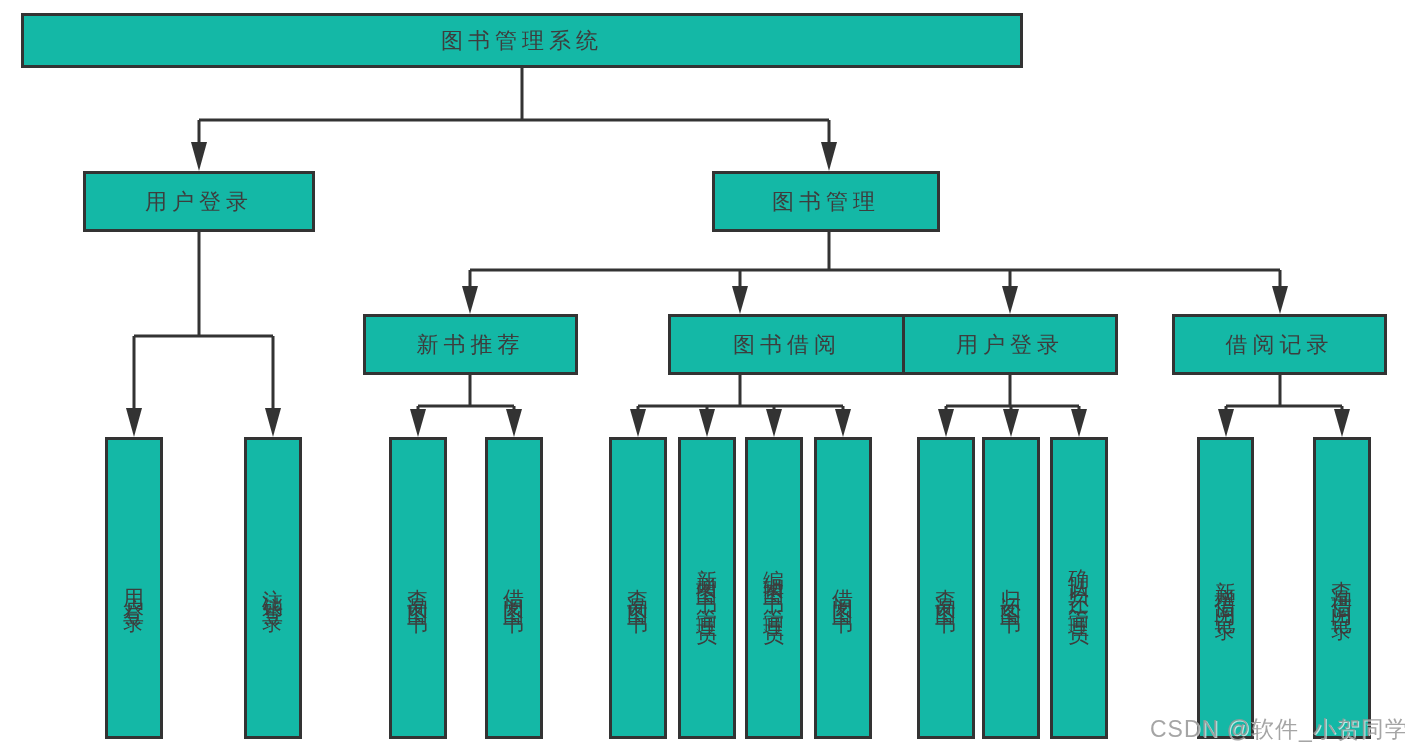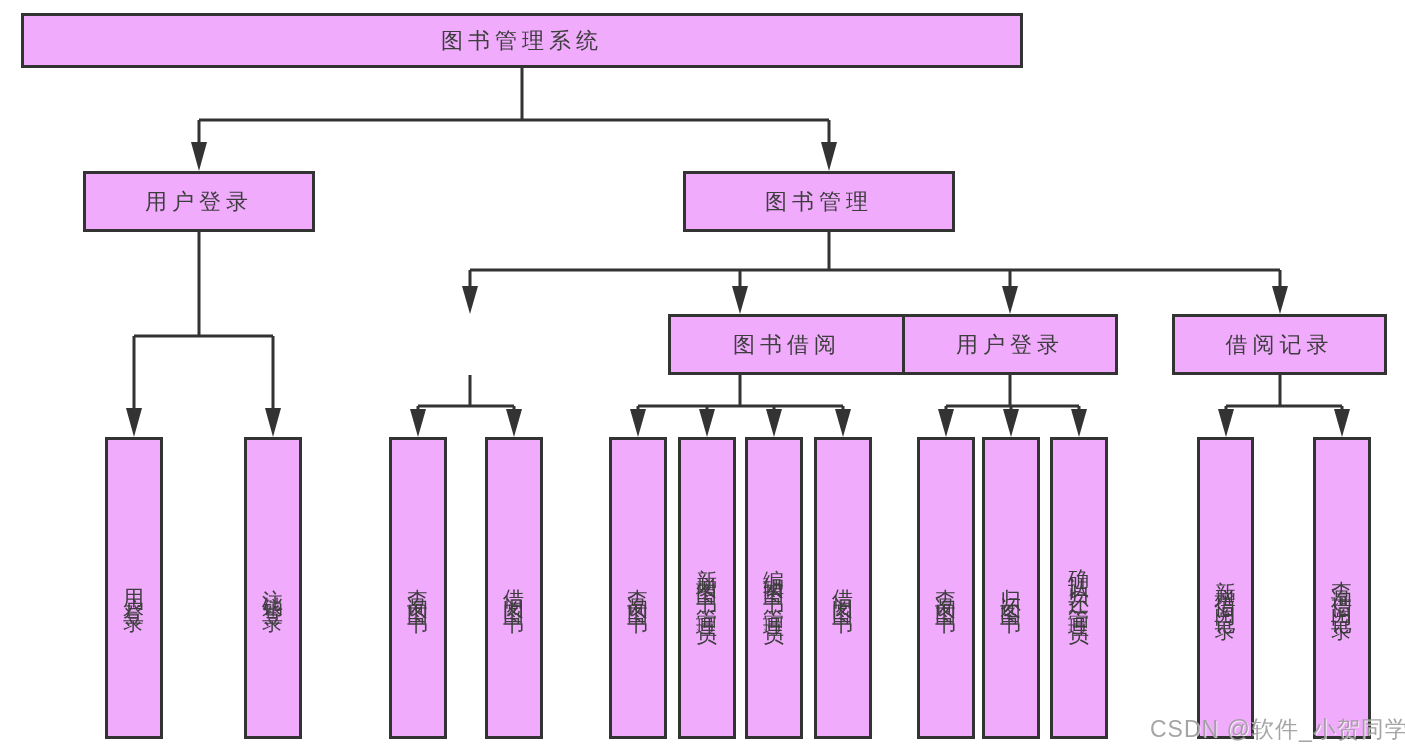--- a/index.html
+++ b/index.html
@@ -18,21 +18,21 @@
   .wires {
     position: absolute;
     left: 0;
     top: 0;
     width: 1405px;
     height: 747px;
   }
   .node {
     position: absolute;
     box-sizing: border-box;
-    background: #f0abfc;
+    background: #14b8a6;
     border: 3px solid #333333;
     color: #3d3d3d;
     font-size: 22px;
     letter-spacing: 5px;
     display: flex;
     align-items: center;
     justify-content: center;
     text-align: left;
     white-space: nowrap;
   }
@@ -107,22 +107,23 @@
     <g stroke="#333333" stroke-width="3" fill="#333333">
       <path fill="none" d="M1280 375 V406 M1226 406 H1342 M1226 406 V411 M1342 406 V411"></path>
       <polygon stroke="none" points="1218,409 1234,409 1226,437"></polygon>
       <polygon stroke="none" points="1334,409 1350,409 1342,437"></polygon>
     </g>
   </svg>
 
   <div class="node" style="left:21px; top:13px; width:1002px; height:55px;">图书管理系统</div>
 
   <div class="node" style="left:83px; top:171px; width:232px; height:61px;">用户登录</div>
-  <div class="node" style="left:683px; top:171px; width:272px; height:61px;">图书管理</div>
+  <div class="node" style="left:712px; top:171px; width:228px; height:61px;">图书管理</div>
 
+  <div class="node" style="left:363px; top:314px; width:215px; height:61px;">新书推荐</div>
   <div class="node" style="left:668px; top:314px; width:238px; height:61px;">图书借阅</div>
   <div class="node" style="left:902px; top:314px; width:216px; height:61px;">用户登录</div>
   <div class="node" style="left:1172px; top:314px; width:215px; height:61px;">借阅记录</div>
 
   <div class="node leaf" style="left:105px; top:437px; width:58px; height:302px;">用户登录</div>
   <div class="node leaf" style="left:244px; top:437px; width:58px; height:302px;">注销登录</div>
 
   <div class="node leaf" style="left:389px; top:437px; width:58px; height:302px;">查询图书</div>
   <div class="node leaf" style="left:485px; top:437px; width:58px; height:302px;">借阅图书</div>
 

